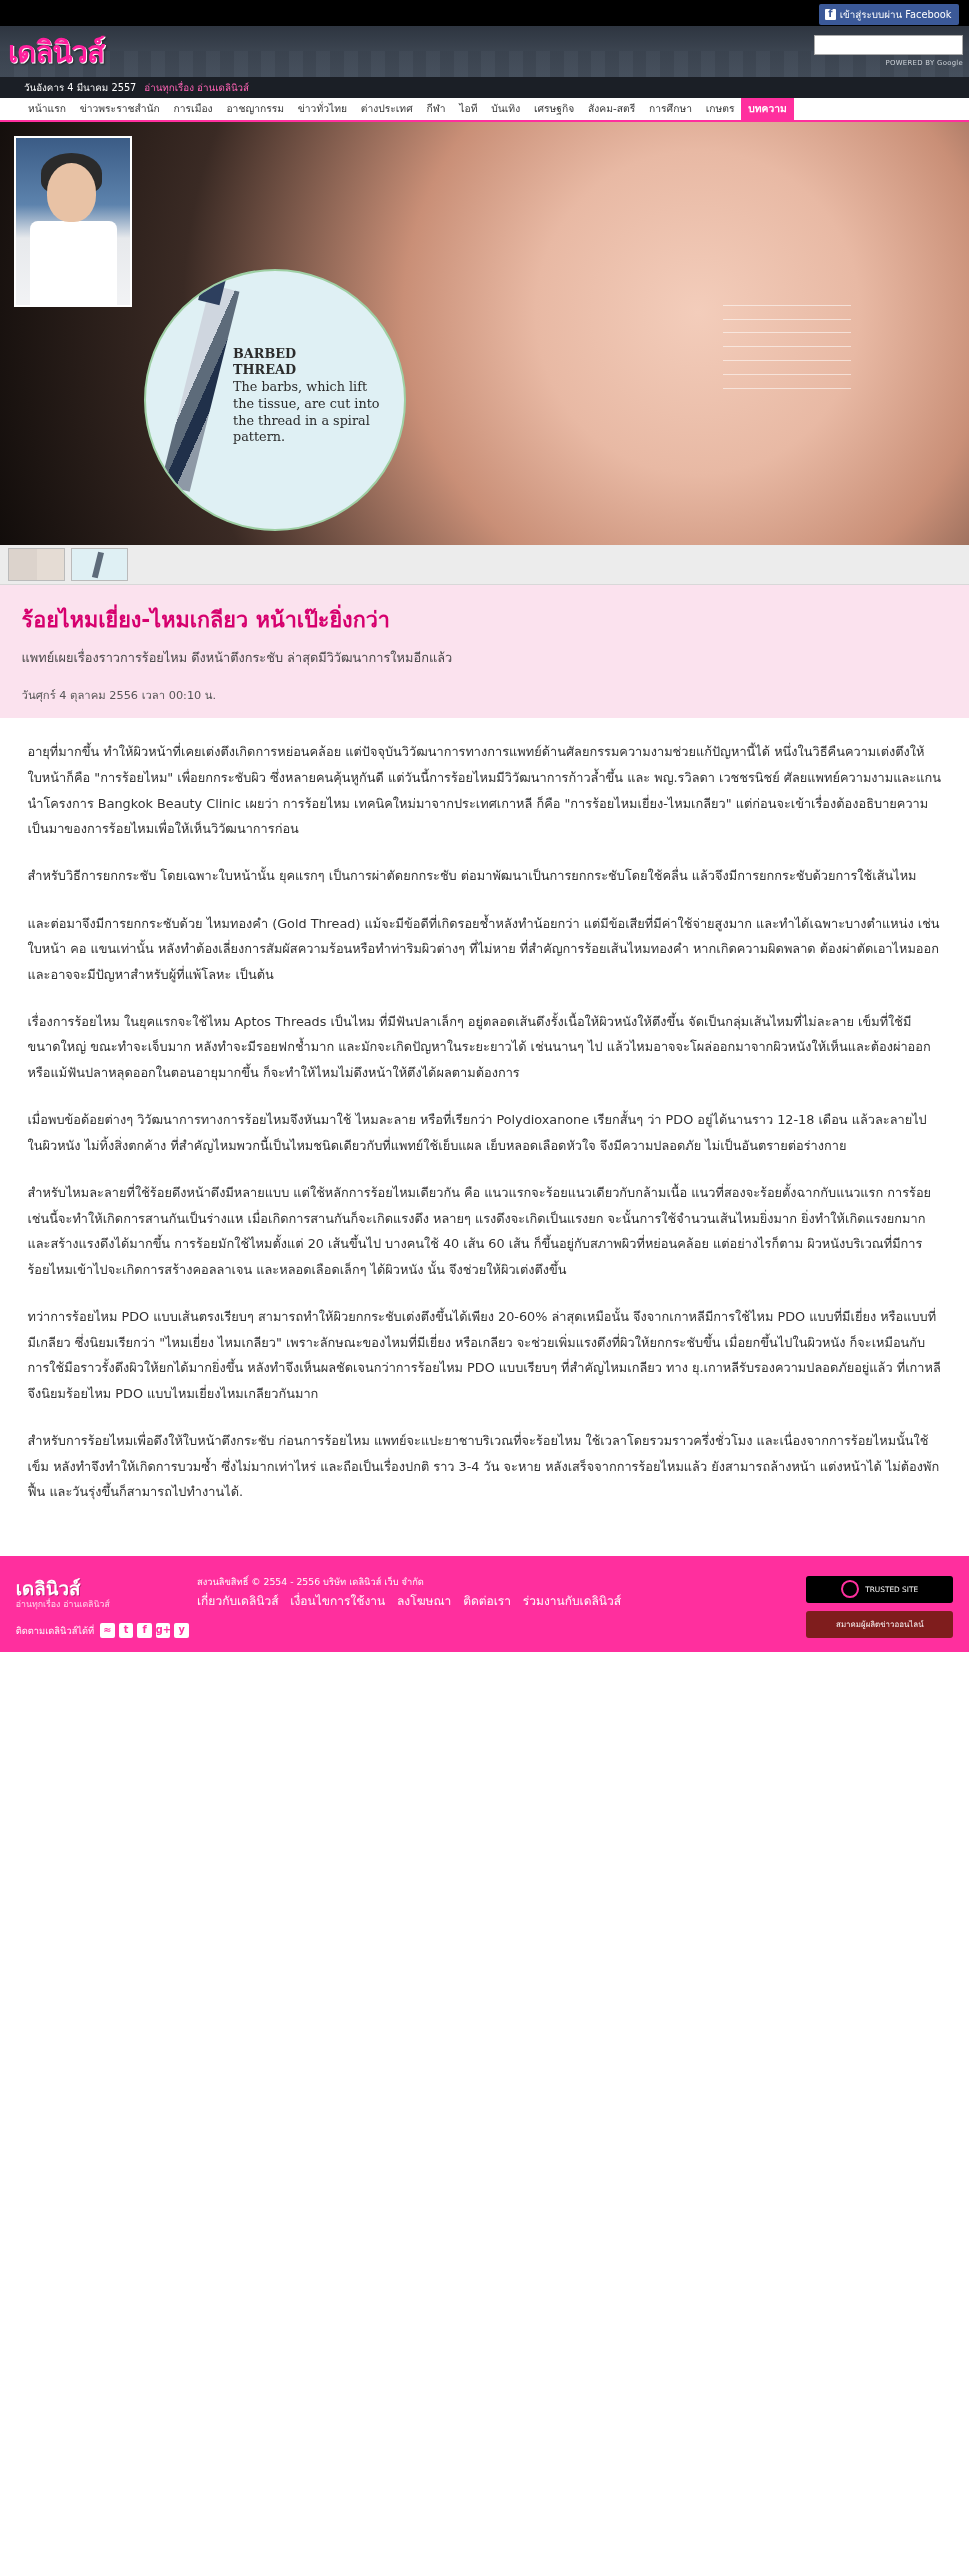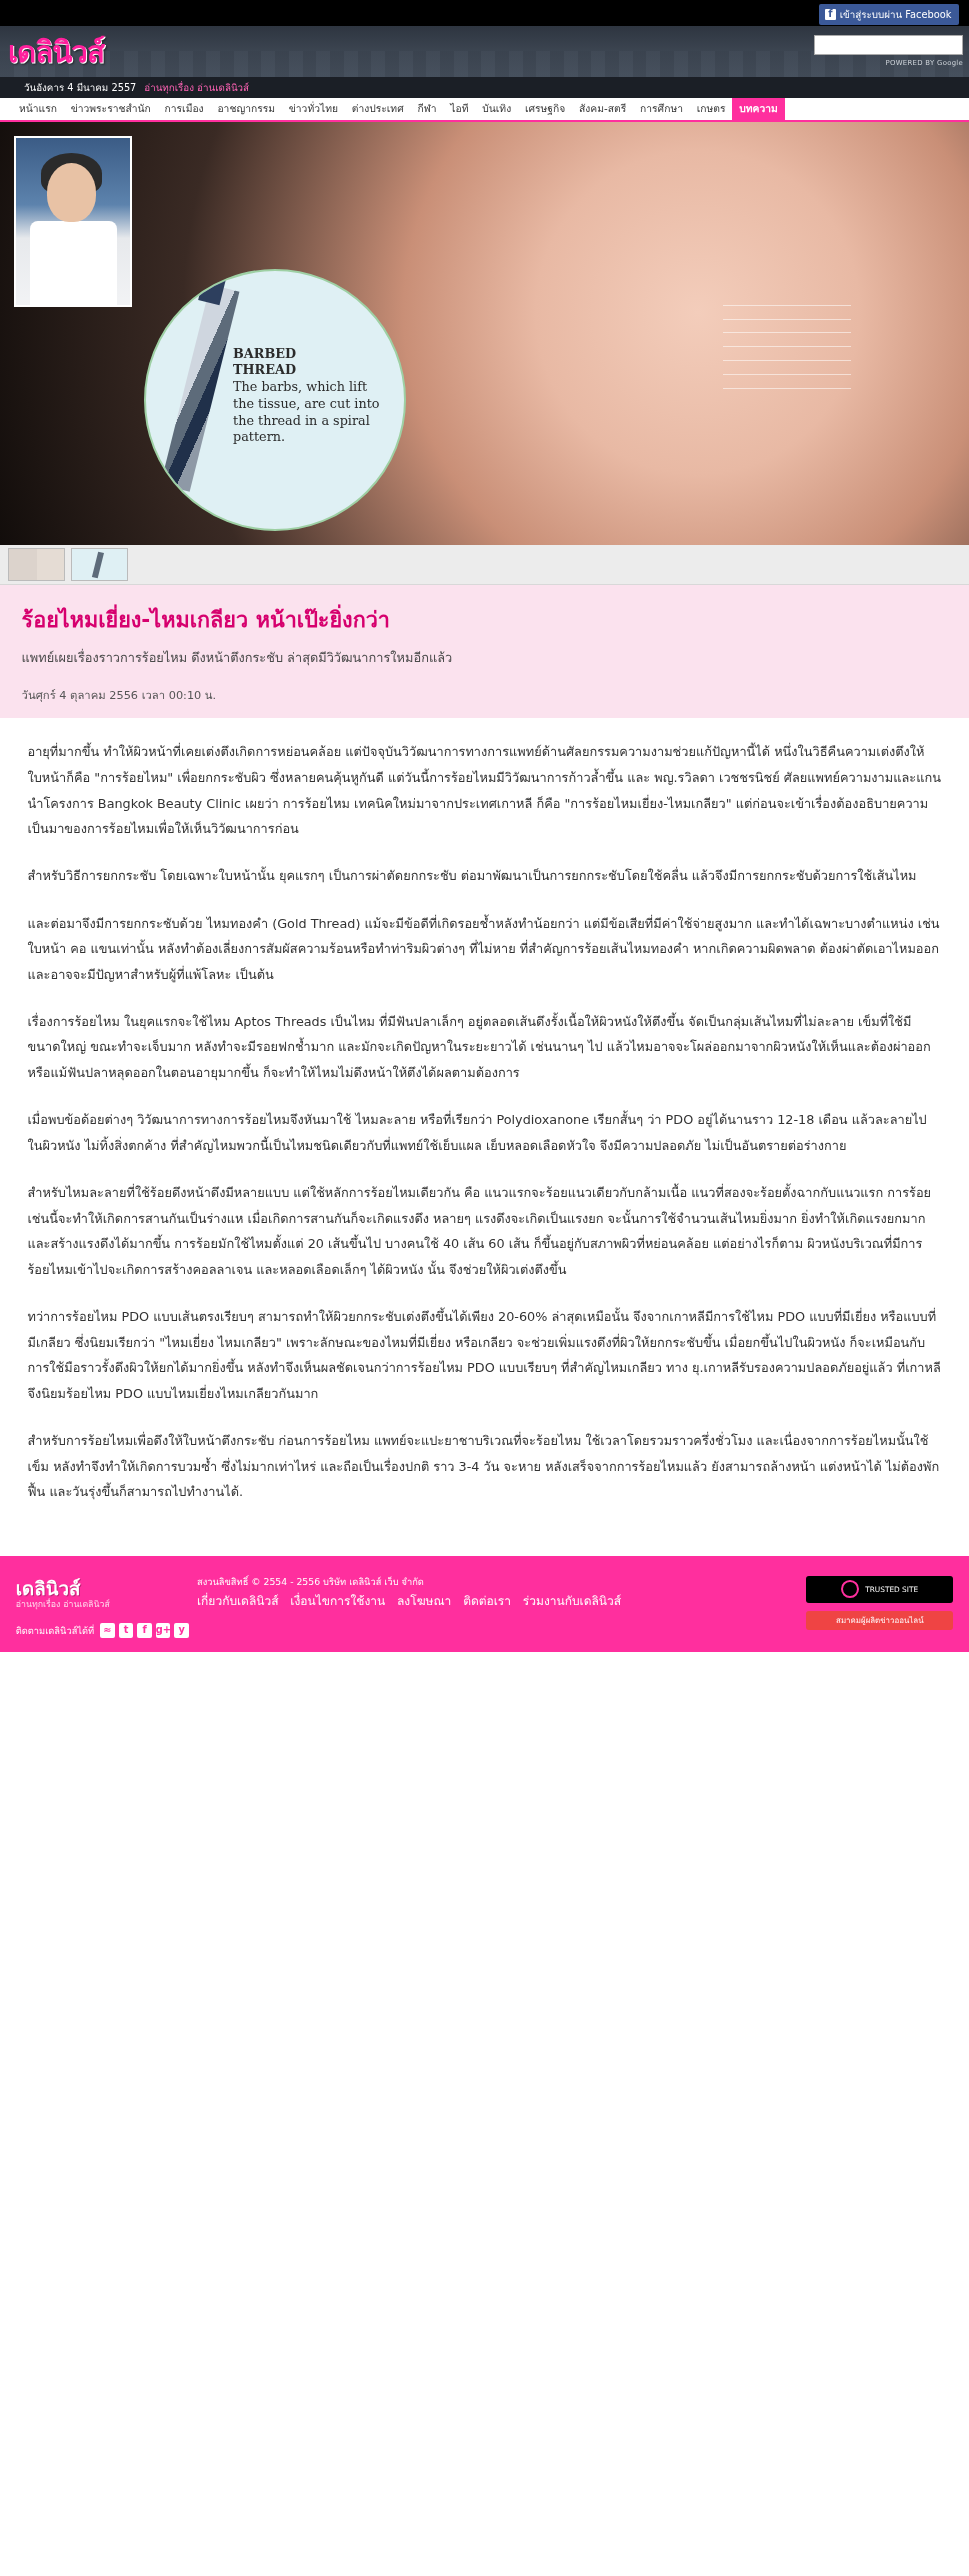--- a/index.html
+++ b/index.html
@@ -61,21 +61,21 @@
     font-size:9.8px;display:flex;align-items:center;padding:0 24px;
     position:relative;
   }
   .datestrip .d1{color:#ffffff;}
   .datestrip .d2{color:#ff63b5;margin-left:7.9px;}
 
   
   .nav{
     height:21.6px;background:#ffffff;border-bottom:2px solid #ff2f9e;
     display:flex;align-items:center;font-size:10.3px;
-    padding-left:12px;
+    padding-left:21px;
   }
   .nav a{
     color:#333;text-decoration:none;padding:0 6.9px;white-space:nowrap;
   }
   .nav a.active{
     background:#ff2f9e;color:#fff;height:21.6px;line-height:21.6px;font-weight:bold;
   }
 
   
   .hero{
@@ -185,21 +185,21 @@
     display:inline-block;width:14.7px;height:14.7px;background:#fff;color:#ff2f9e;border-radius:2px;
     font-size:9.8px;line-height:14.7px;text-align:center;font-weight:bold;
   }
   .footer .badge{
     position:absolute;right:15.7px;top:13.8px;width:147px;height:27.5px;background:#000;border-radius:2.9px;
     display:flex;align-items:center;justify-content:center;
   }
   .footer .badge .dot{width:13.8px;height:13.8px;border-radius:50%;border:2px solid #ff2f9e;margin-right:5.9px;}
   .footer .badge span{color:#fff;font-size:7.4px;}
   .footer .badge2{
-    position:absolute;right:15.7px;top:49px;width:147px;height:19px;background:#ef4444;border-radius:2.9px;
+    position:absolute;right:15.7px;top:49px;width:147px;height:27px;background:#7f1d1d;border-radius:2.9px;
     display:flex;align-items:center;justify-content:center;color:#fff;font-size:7.9px;
   }
 </style>
 </head>
 <body>
 
 <div class="page">
 
   <div class="fbbar">
     <div class="fbbtn">

